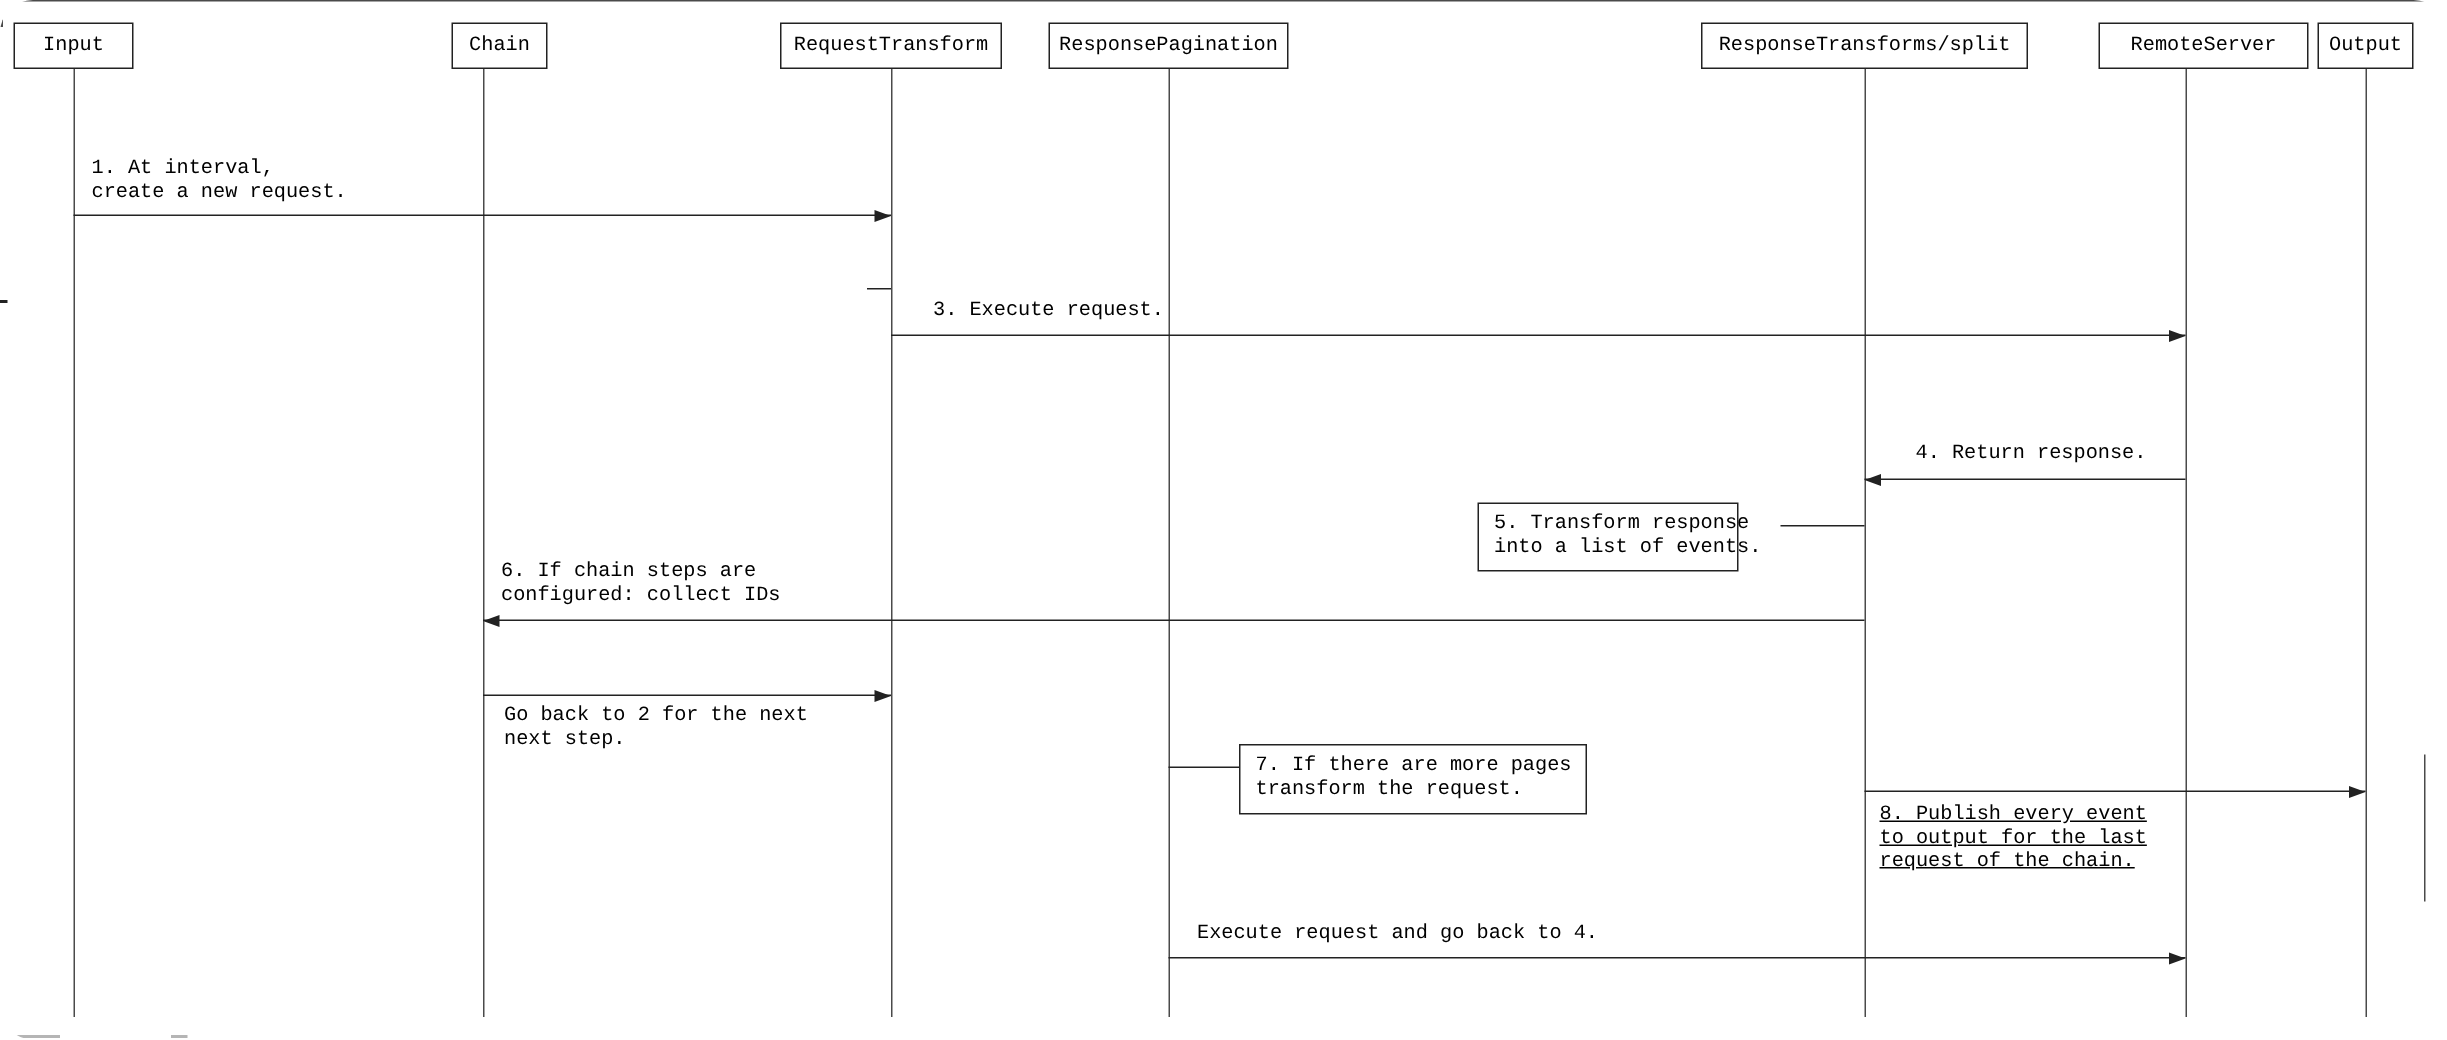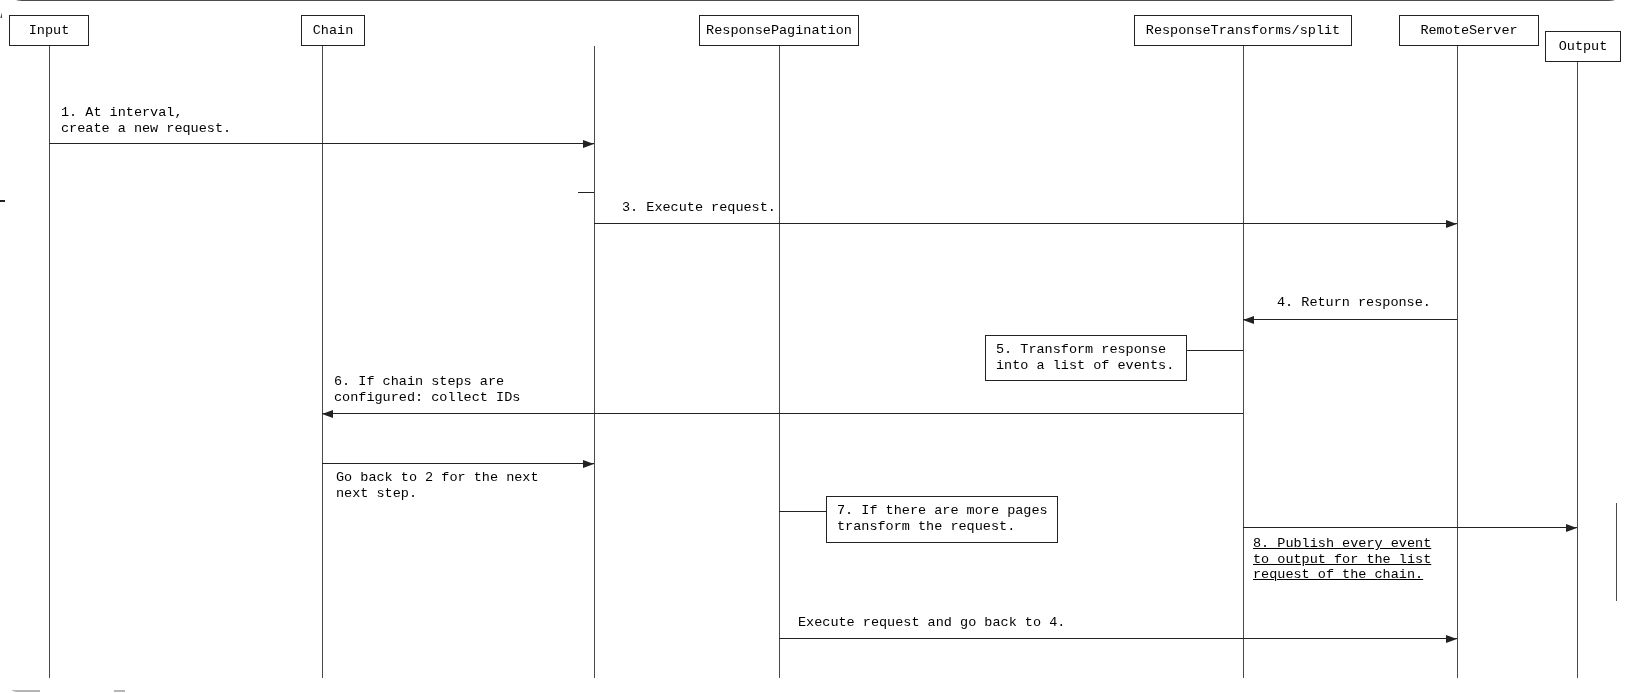--- a/index.html
+++ b/index.html
@@ -27,60 +27,63 @@
 <div id="stage" style="--bg: #ffffff; --line: #222222; --lifeline: #4a4a4a; --text: #000000;">
     <div class="lifeline" style="left: 49px; top: 46px; height: 632px;"></div>
     <div class="pbox" style="left: 9px; top: 15px; width: 80px; height: 31px;">
       <span>Input</span>
     </div>
     <div class="lifeline" style="left: 322px; top: 46px; height: 632px;"></div>
     <div class="pbox" style="left: 290px; top: 15px; width: 64px; height: 31px; margin-left: 11px;">
       <span>Chain</span>
     </div>
     <div class="lifeline" style="left: 594px; top: 46px; height: 632px;"></div>
+    <div class="pbox" style="left: 520px; top: 15px; width: 148px; height: 31px;">
+      <span>RequestTransform</span>
+    </div>
     <div class="lifeline" style="left: 779px; top: 46px; height: 632px;"></div>
     <div class="pbox" style="left: 699px; top: 15px; width: 160px; height: 31px;">
       <span>ResponsePagination</span>
     </div>
     <div class="lifeline" style="left: 1243px; top: 46px; height: 632px;"></div>
     <div class="pbox" style="left: 1134px; top: 15px; width: 218px; height: 31px;">
       <span>ResponseTransforms/split</span>
     </div>
     <div class="lifeline" style="left: 1457px; top: 46px; height: 632px;"></div>
     <div class="pbox" style="left: 1399px; top: 15px; width: 140px; height: 31px;">
       <span>RemoteServer</span>
     </div>
     <div class="lifeline" style="left: 1577px; top: 46px; height: 632px;"></div>
-    <div class="pbox" style="left: 1545px; top: 31px; width: 76px; height: 31px;">
+    <div class="pbox" style="left: 1545px; top: 15px; width: 64px; height: 31px;">
       <span>Output</span>
     </div>
     <div class="mline" style="left: 49px; top: 143px; width: 545px;"></div>
     <div class="head r" style="left: 583px; top: 139.5px;"></div>
     <div class="label" style="left: 61px; top: 105px;"><div>1. At interval,</div><div>create a new request.</div></div>
     <div class="mline" style="left: 594px; top: 223px; width: 863px;"></div>
     <div class="head r" style="left: 1446px; top: 219.5px;"></div>
     <div class="label" style="left: 622px; top: 200px;"><div>3. Execute request.</div></div>
     <div class="mline" style="left: 1243px; top: 319px; width: 214px;"></div>
     <div class="head l" style="left: 1243px; top: 315.5px;"></div>
     <div class="label" style="left: 1277px; top: 295px;"><div>4. Return response.</div></div>
     <div class="mline" style="left: 322px; top: 413px; width: 921px;"></div>
     <div class="head l" style="left: 322px; top: 409.5px;"></div>
     <div class="label" style="left: 334px; top: 374px;"><div>6. If chain steps are</div><div>configured: collect IDs</div></div>
     <div class="mline" style="left: 322px; top: 463px; width: 272px;"></div>
     <div class="head r" style="left: 583px; top: 459.5px;"></div>
     <div class="label" style="left: 336px; top: 470px;"><div>Go back to 2 for the next</div><div>next step.</div></div>
     <div class="mline" style="left: 1243px; top: 527px; width: 334px;"></div>
     <div class="head r" style="left: 1566px; top: 523.5px;"></div>
-    <div class="label" style="left: 1253px; top: 536px; text-decoration: underline;"><div>8. Publish every event</div><div>to output for the list</div><div>request of the chain.</div></div>
+    <div class="label" style="left: 1253px; top: 536px; text-decoration: underline;"><div>8. Publish every event</div><div>to output for the last</div><div>request of the chain.</div></div>
     <div class="mline" style="left: 779px; top: 638px; width: 678px;"></div>
     <div class="head r" style="left: 1446px; top: 634.5px;"></div>
     <div class="label" style="left: 798px; top: 615px;"><div>Execute request and go back to 4.</div></div>
     <div class="conn" style="left: 578px; top: 192px; width: 16px;"></div>
     <div class="conn" style="left: 1187px; top: 350px; width: 56px;"></div>
-    <div class="note" style="left: 985px; top: 335px; width: 202px; height: 46px;"><div>5. Transform response</div><div>into a list of events.</div></div>
+    <div class="note" style="left: 985px; top: 335px; width: 174px; height: 46px;"><div>5. Transform response</div><div>into a list of events.</div></div>
     <div class="conn" style="left: 779px; top: 511px; width: 47px;"></div>
     <div class="note" style="left: 826px; top: 496px; width: 232px; height: 47px;"><div>7. If there are more pages</div><div>transform the request.</div></div>
     <div class="art" style="left: 0px; top: 0px; width: 1631px; height: 1px; background: rgb(74, 74, 74);"></div>
     <div class="art" style="left: 0px; top: 0px; width: 2px; height: 18px; background: rgb(74, 74, 74);"></div>
     <div class="art" style="left: 0px; top: 200px; width: 5px; height: 2px; background: rgb(34, 34, 34);"></div>
     <div class="art" style="left: 1616px; top: 503px; width: 1px; height: 98px; background: rgb(74, 74, 74);"></div>
     <div class="art" style="left: 6px; top: 690px; width: 34px; height: 2px; background: rgb(181, 181, 181);"></div>
     <div class="art" style="left: 114px; top: 690px; width: 11px; height: 2px; background: rgb(181, 181, 181);"></div>
   </div>
 

